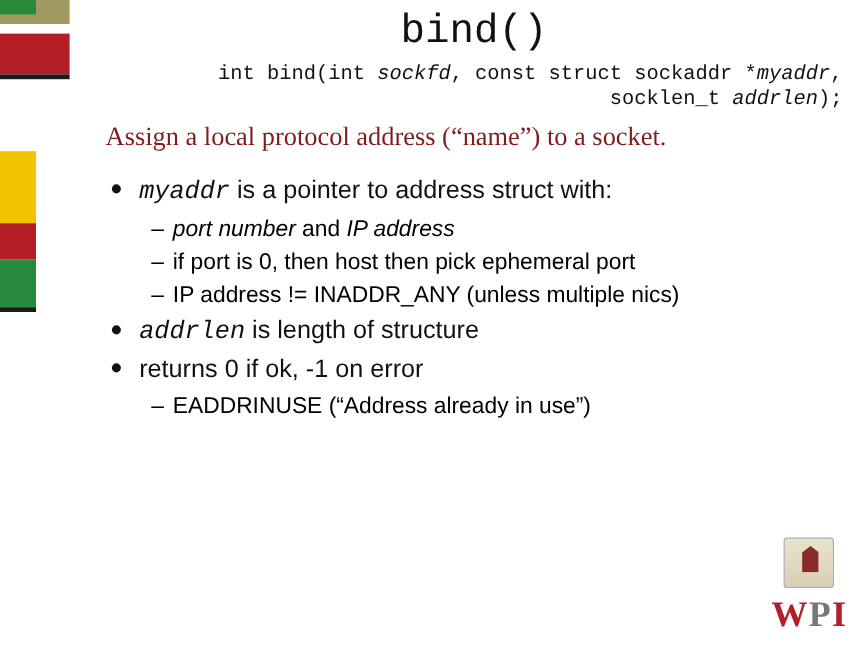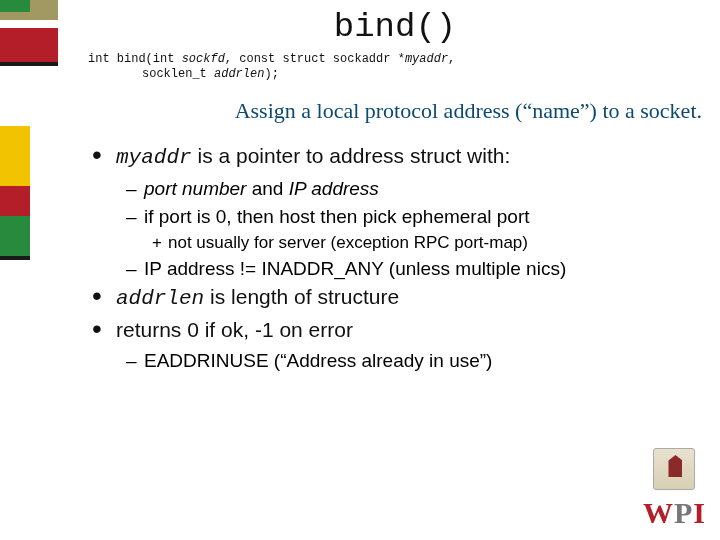--- a/index.html
+++ b/index.html
@@ -37,35 +37,35 @@
 
   .title {
     font-family: "Courier New", Courier, monospace;
     font-size: 34px;
     text-align: center;
     color: #111;
     margin-bottom: 6px;
   }
   .signature {
     font-family: "Courier New", Courier, monospace;
-    font-size: 12px;
+    font-size: 17px;
     color: #111;
     line-height: 1.25;
-    margin-bottom: 16px;
+    margin-bottom: 6px;
+    text-align: right;
   }
   .signature .indent2 { padding-left: 54px; display: block; }
   .sig-kw { font-style: normal; }
   .sig-arg { font-style: italic; }
 
   .desc {
     font-family: "Times New Roman", Times, serif;
     font-size: 22px;
-    color: #0c4a6e;
+    color: #7f1d1d;
     margin-bottom: 18px;
-    text-align: right;
   }
 
   ul.b1 {
     list-style: none;
     padding-left: 0;
     margin-bottom: 4px;
   }
   ul.b1 > li {
     position: relative;
     padding-left: 28px;
@@ -192,23 +192,20 @@
     </li>
   </ul>
 
   <ul class="b2">
     <li>
       <span class="ital">port number</span><span> and </span><span class="ital">IP address</span>
     </li>
     <li>if port is 0, then host then pick ephemeral port</li>
   </ul>
 
-  <ul class="b3">
-    <li>not usually for server (exception RPC port-map)</li>
-  </ul>
 
   <ul class="b2">
     <li>IP address != INADDR_ANY (unless multiple nics)</li>
   </ul>
 
   <ul class="b1">
     <li>
       <span class="mono ital">addrlen</span><span> is length of structure</span>
     </li>
     <li>returns 0 if ok, -1 on error</li>

